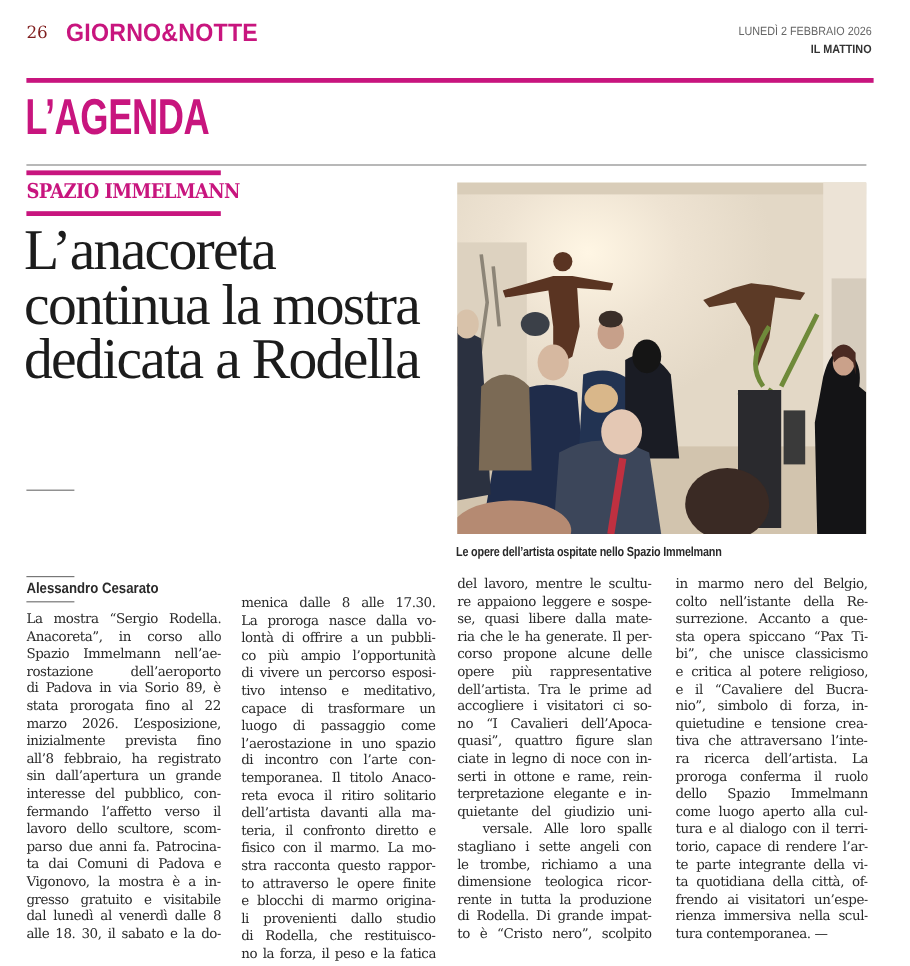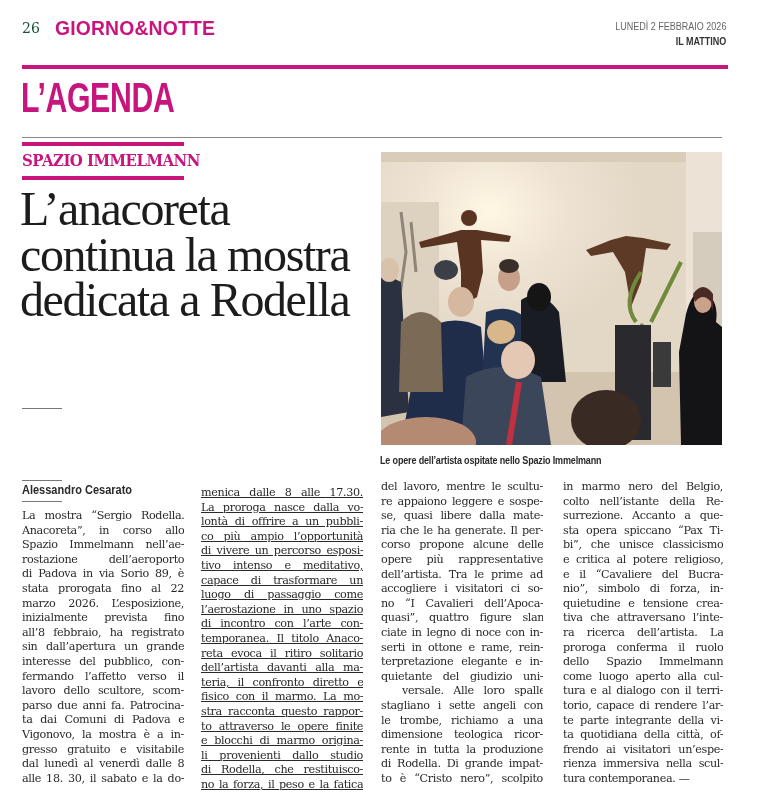--- a/index.html
+++ b/index.html
@@ -1,20 +1,20 @@
 <!DOCTYPE html>
 <html><head>
 <meta charset="utf-8">
 <style>
   html, body { margin: 0; padding: 0; background: #ffffff; }
   body { width: 758px; height: 805px; position: relative; overflow: hidden; color: #1e1e1e; }
   .abs { position: absolute; }
 
   
-  .page-num { left: 22px; top: 20px; font-family: "DejaVu Serif", serif; font-size: 14px; color: #14532d; }
+  .page-num { left: 22px; top: 20px; font-family: "DejaVu Serif", serif; font-size: 14px; color: #7f1d1d; }
   .section-name { left: 55px; top: 16px; font-family: "Liberation Sans", sans-serif; font-weight: bold; font-size: 21px; color: #c8157e; letter-spacing: 0.2px; transform: scaleX(0.92); transform-origin: left; }
   .date { right: 32px; top: 21px; font-family: "Liberation Sans", sans-serif; font-size: 10px; color: #666; text-align: right; transform: scaleX(0.9); transform-origin: right; }
   .paper { right: 32px; top: 36px; font-family: "Liberation Sans", sans-serif; font-size: 10px; font-weight: bold; color: #333; text-align: right; transform: scaleX(0.9); transform-origin: right; }
   .rule-top { left: 22px; top: 65px; width: 706px; height: 4px; background: #c8157e; }
 
   .agenda { left: 21px; top: 72px; font-family: "Liberation Sans", sans-serif; font-weight: bold; font-size: 42px; color: #c8157e; transform: scaleX(0.72); transform-origin: left; letter-spacing: -0.5px; line-height: 52px; }
   .rule-agenda { left: 22px; top: 137px; width: 700px; height: 1px; background: #8a8a8a; }
 
   
   .kicker-rule1 { left: 22px; top: 142px; width: 162px; height: 4px; background: #c8157e; }
@@ -36,21 +36,21 @@
 
   
   .photo { left: 381px; top: 152px; width: 341px; height: 293px; overflow: hidden; background: #e9e1d4; }
   .caption { left: 380px; top: 454px; font-family: "Liberation Sans", sans-serif; font-size: 11px; font-weight: bold; color: #2a2a2a; transform: scaleX(0.82); transform-origin: left; white-space: nowrap; letter-spacing: -0.2px; }
 
   
   .col { font-family: "DejaVu Serif", serif; font-size: 11.2px; line-height: 14.6px; color: #2a2a2a; letter-spacing: -0.35px; }
   .col .ln { display: block; white-space: nowrap; text-align: justify; text-align-last: justify; overflow: hidden; }
   .col .ln.last { text-align-last: left; }
   .col1 { left: 22px; top: 509px; width: 162px; }
-  .col2 { left: 201px; top: 486px; width: 162px; text-decoration: underline; }
+  .col2 { left: 201px; top: 496px; width: 162px; }
   .col3 { left: 381px; top: 480px; width: 162px; }
   .col4 { left: 563px; top: 480px; width: 160px; }
 </style>
 </head>
 <body>
 
 <div class="abs page-num">26</div>
 <div class="abs section-name">GIORNO&amp;NOTTE</div>
 <div class="abs date">LUNEDÌ 2 FEBBRAIO 2026</div>
 <div class="abs paper">IL MATTINO</div>

